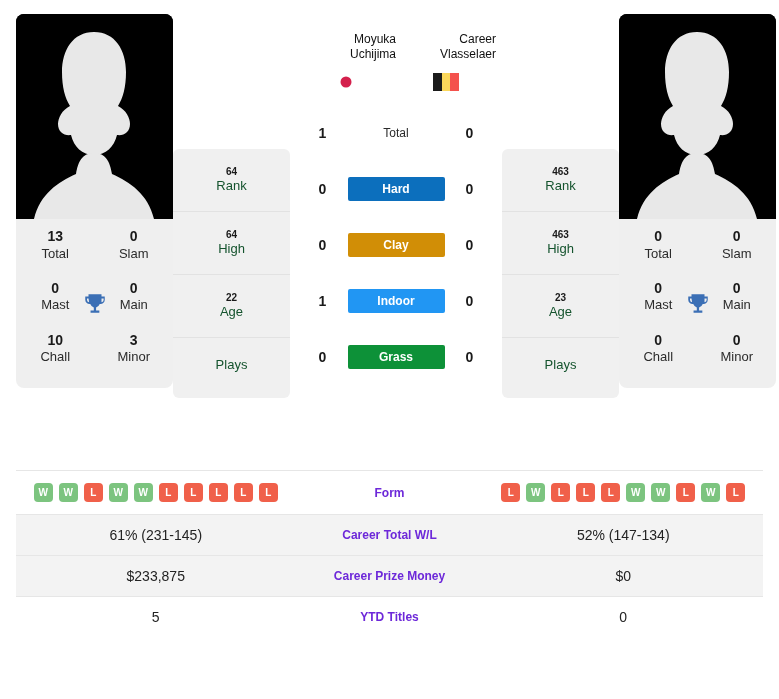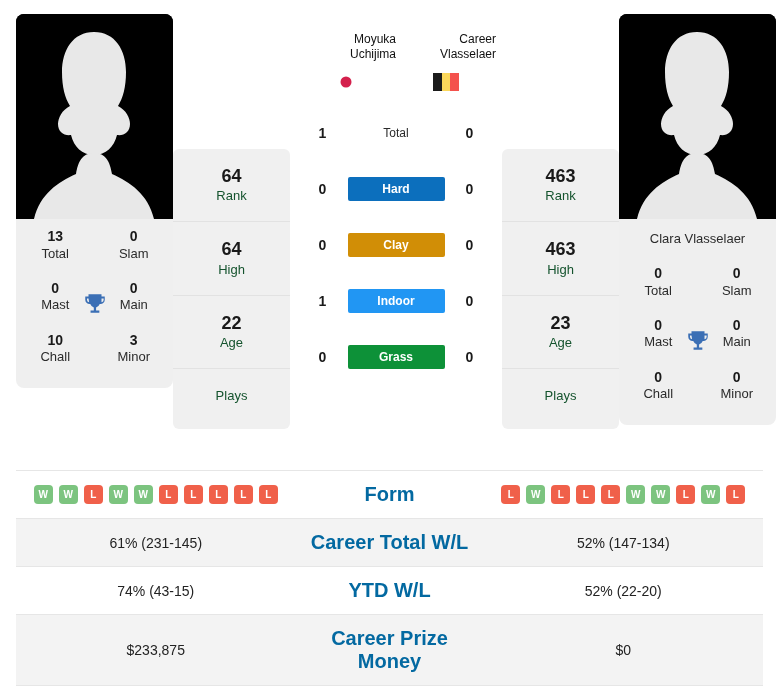--- a/index.html
+++ b/index.html
@@ -73,21 +73,21 @@
     border-radius: 6px;
     overflow: hidden;
     margin-top: 135px;
   }
   .rank-row {
     text-align: center;
     padding: 16px 4px 16px 4px;
     border-bottom: 1px solid #e2e2e2;
   }
   .rank-row:last-child { border-bottom: none; }
-  .rank-row .num { font-size: 18px; font-weight: bold; line-height: 1.3; }
+  .rank-row .num { font-size: 10px; font-weight: bold; line-height: 1.3; }
   .rank-row .lbl { font-size: 13px; color: #14532d; line-height: 1.3; }
   .rank-row.plays { padding: 19px 4px 24px 4px; }
 
   
   .center-col {
     flex: 1 1 auto;
     display: flex;
     flex-direction: column;
     align-items: center;
     padding: 0 6px;
@@ -178,22 +178,22 @@
   table.compare tr.alt { background: #f3f3f3; }
   table.compare td {
     padding: 12px 4px;
     text-align: center;
     font-size: 14px;
     color: #232323;
     vertical-align: middle;
   }
   table.compare td.mid {
     font-weight: bold;
-    font-size: 20px;
-    color: #0369a1;
+    font-size: 12px;
+    color: #6d28d9;
     width: 188px;
   }
   .form-strip {
     display: flex;
     justify-content: center;
     gap: 6px;
   }
   .form-badge {
     width: 19px;
     height: 19px;
@@ -337,21 +337,20 @@
     </div>
 
     <div class="player-card">
       <div class="photo-wrap">
         <svg class="silhouette" viewBox="0 0 157 205" preserveAspectRatio="xMidYMid slice">
           <rect x="0" y="0" width="157" height="205" fill="#000000"></rect>
           <path d="M78 18 C57 18 46 36 46 58 C46 73 49 84 54 92 C46 96 42 104 42 110 C42 118 48 122 55 121 C58 133 66 141 78 141 C90 141 98 133 101 121 C108 122 114 118 114 110 C114 104 110 96 102 92 C107 84 110 73 110 58 C110 36 99 18 78 18 Z" fill="#e8e8e8"></path>
           <path d="M78 139 C66 139 62 148 60 160 C42 168 24 180 18 205 L138 205 C132 180 114 168 96 160 C94 148 90 139 78 139 Z" fill="#e8e8e8"></path>
         </svg>
       </div>
-      <div class="player-fullname">Clara Vlasselaer</div>
       <div class="titles-grid">
         <div class="title-cell">
           <div class="num">0</div>
           <div class="lbl">Total</div>
         </div>
         <div class="title-cell">
           <div class="num">0</div>
           <div class="lbl">Slam</div>
         </div>
         <div class="title-cell">
@@ -408,25 +407,20 @@
                 <div class="form-badge l">L</div>
                 <div class="form-badge w">W</div>
                 <div class="form-badge l">L</div>
               </div>
           </td>
         </tr>
         <tr class="alt">
           <td>61% (231-145)</td>
           <td class="mid">Career Total W/L</td>
           <td>52% (147-134)</td>
-        </tr>
-        <tr>
-          <td>74% (43-15)</td>
-          <td class="mid">YTD W/L</td>
-          <td>52% (22-20)</td>
         </tr>
         <tr class="alt">
           <td>$233,875</td>
           <td class="mid">Career Prize Money</td>
           <td>$0</td>
         </tr>
         <tr>
           <td>5</td>
           <td class="mid">YTD Titles</td>
           <td>0</td>

